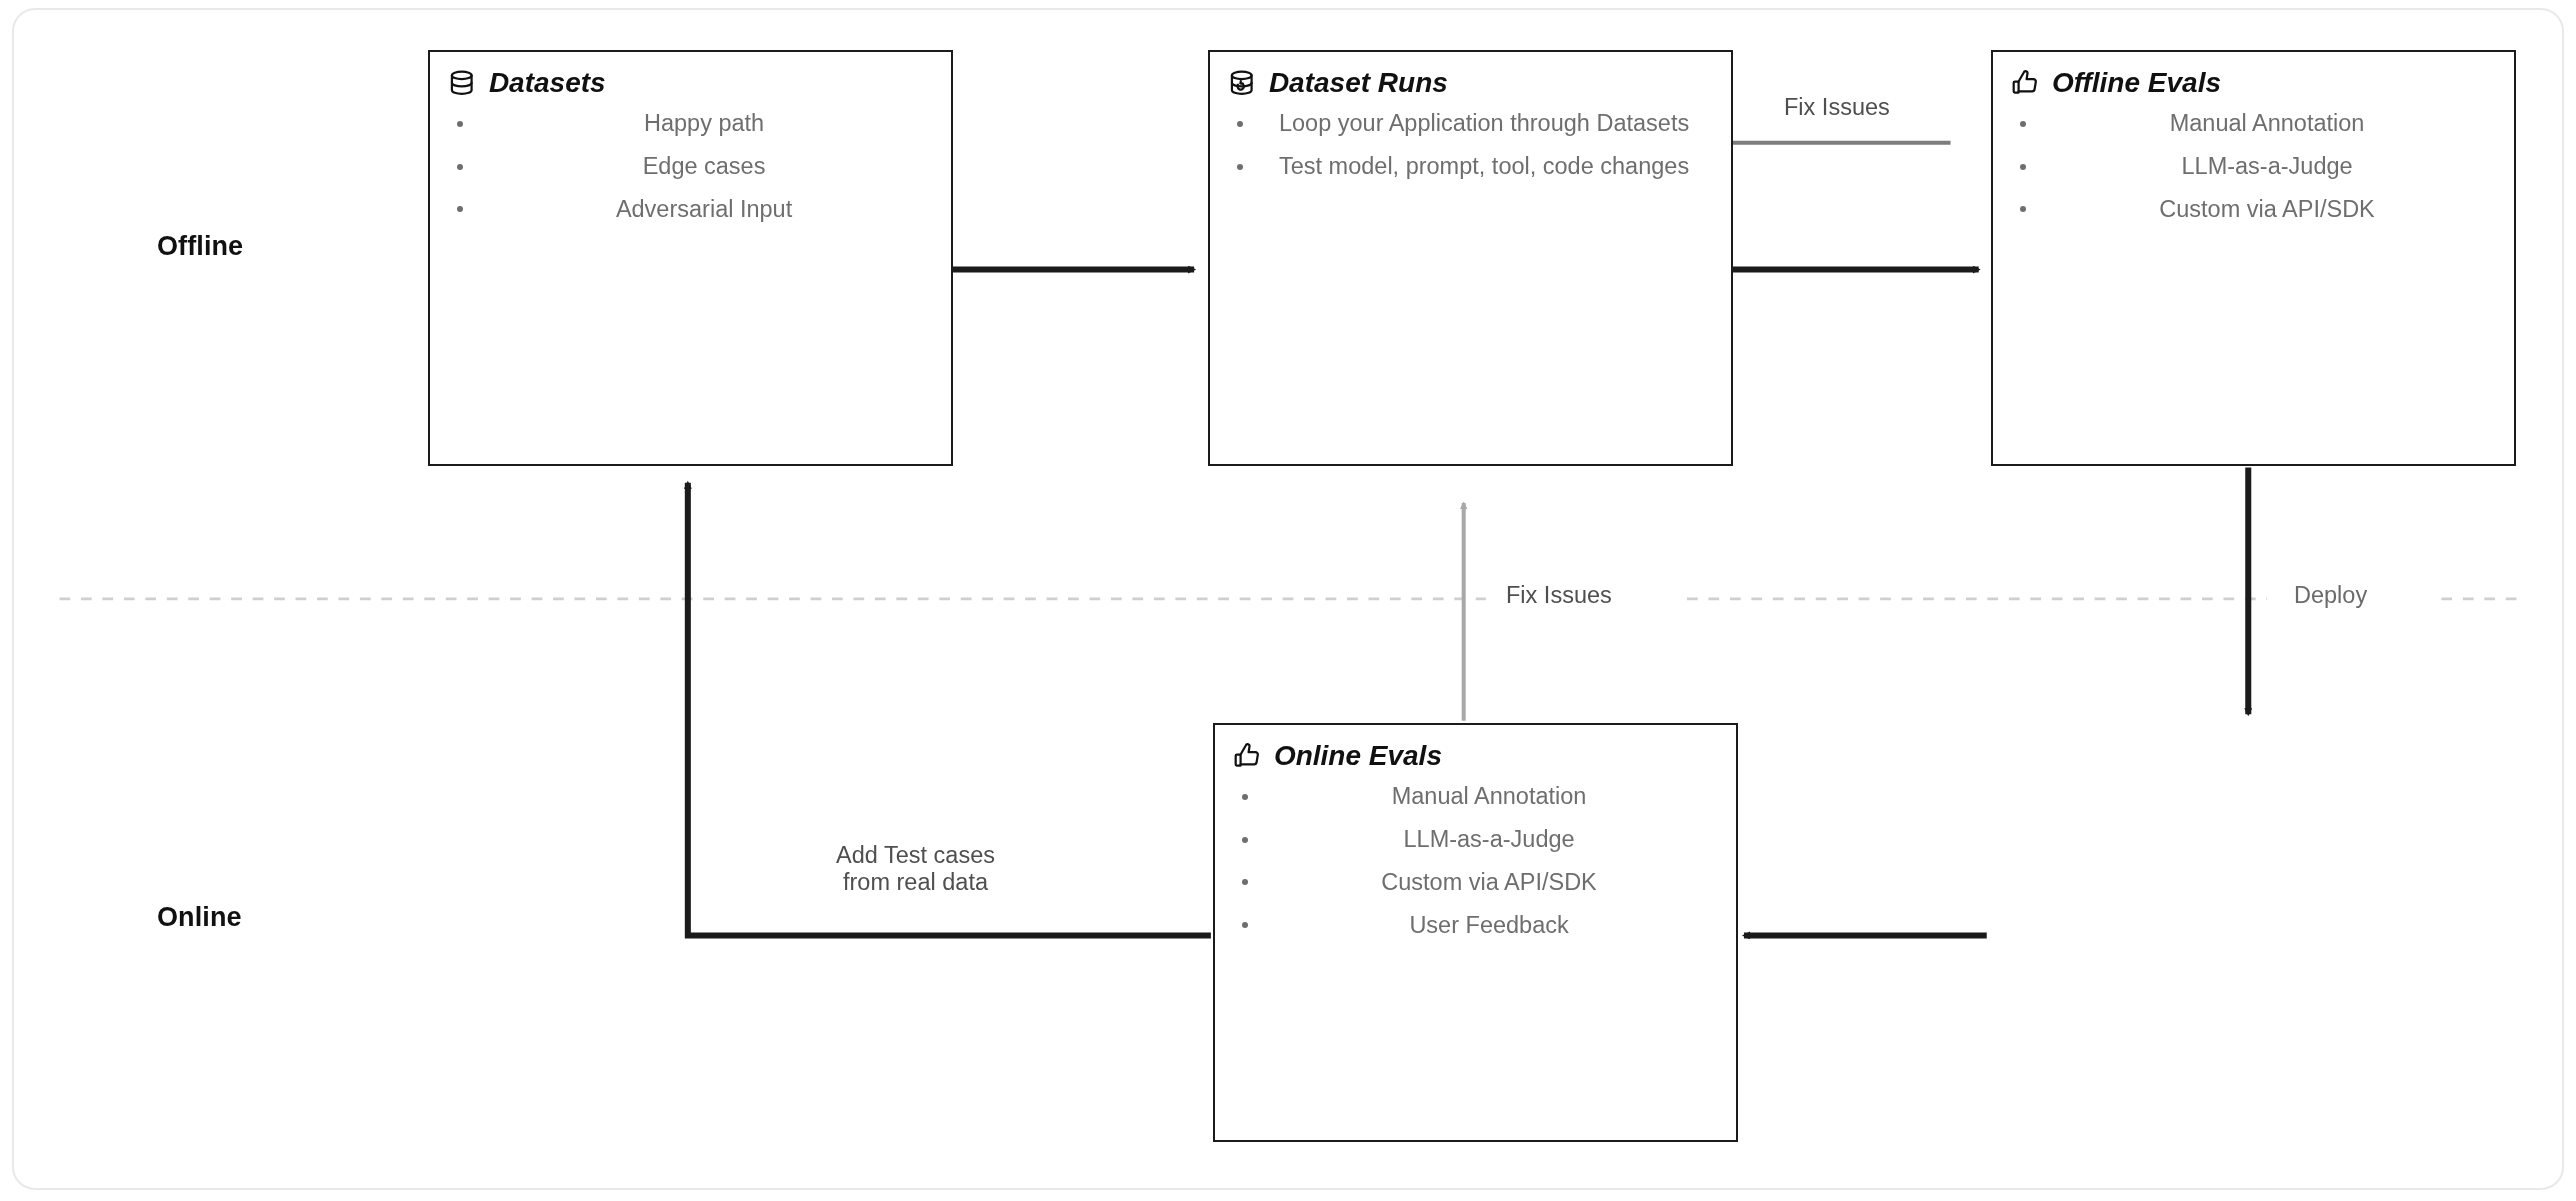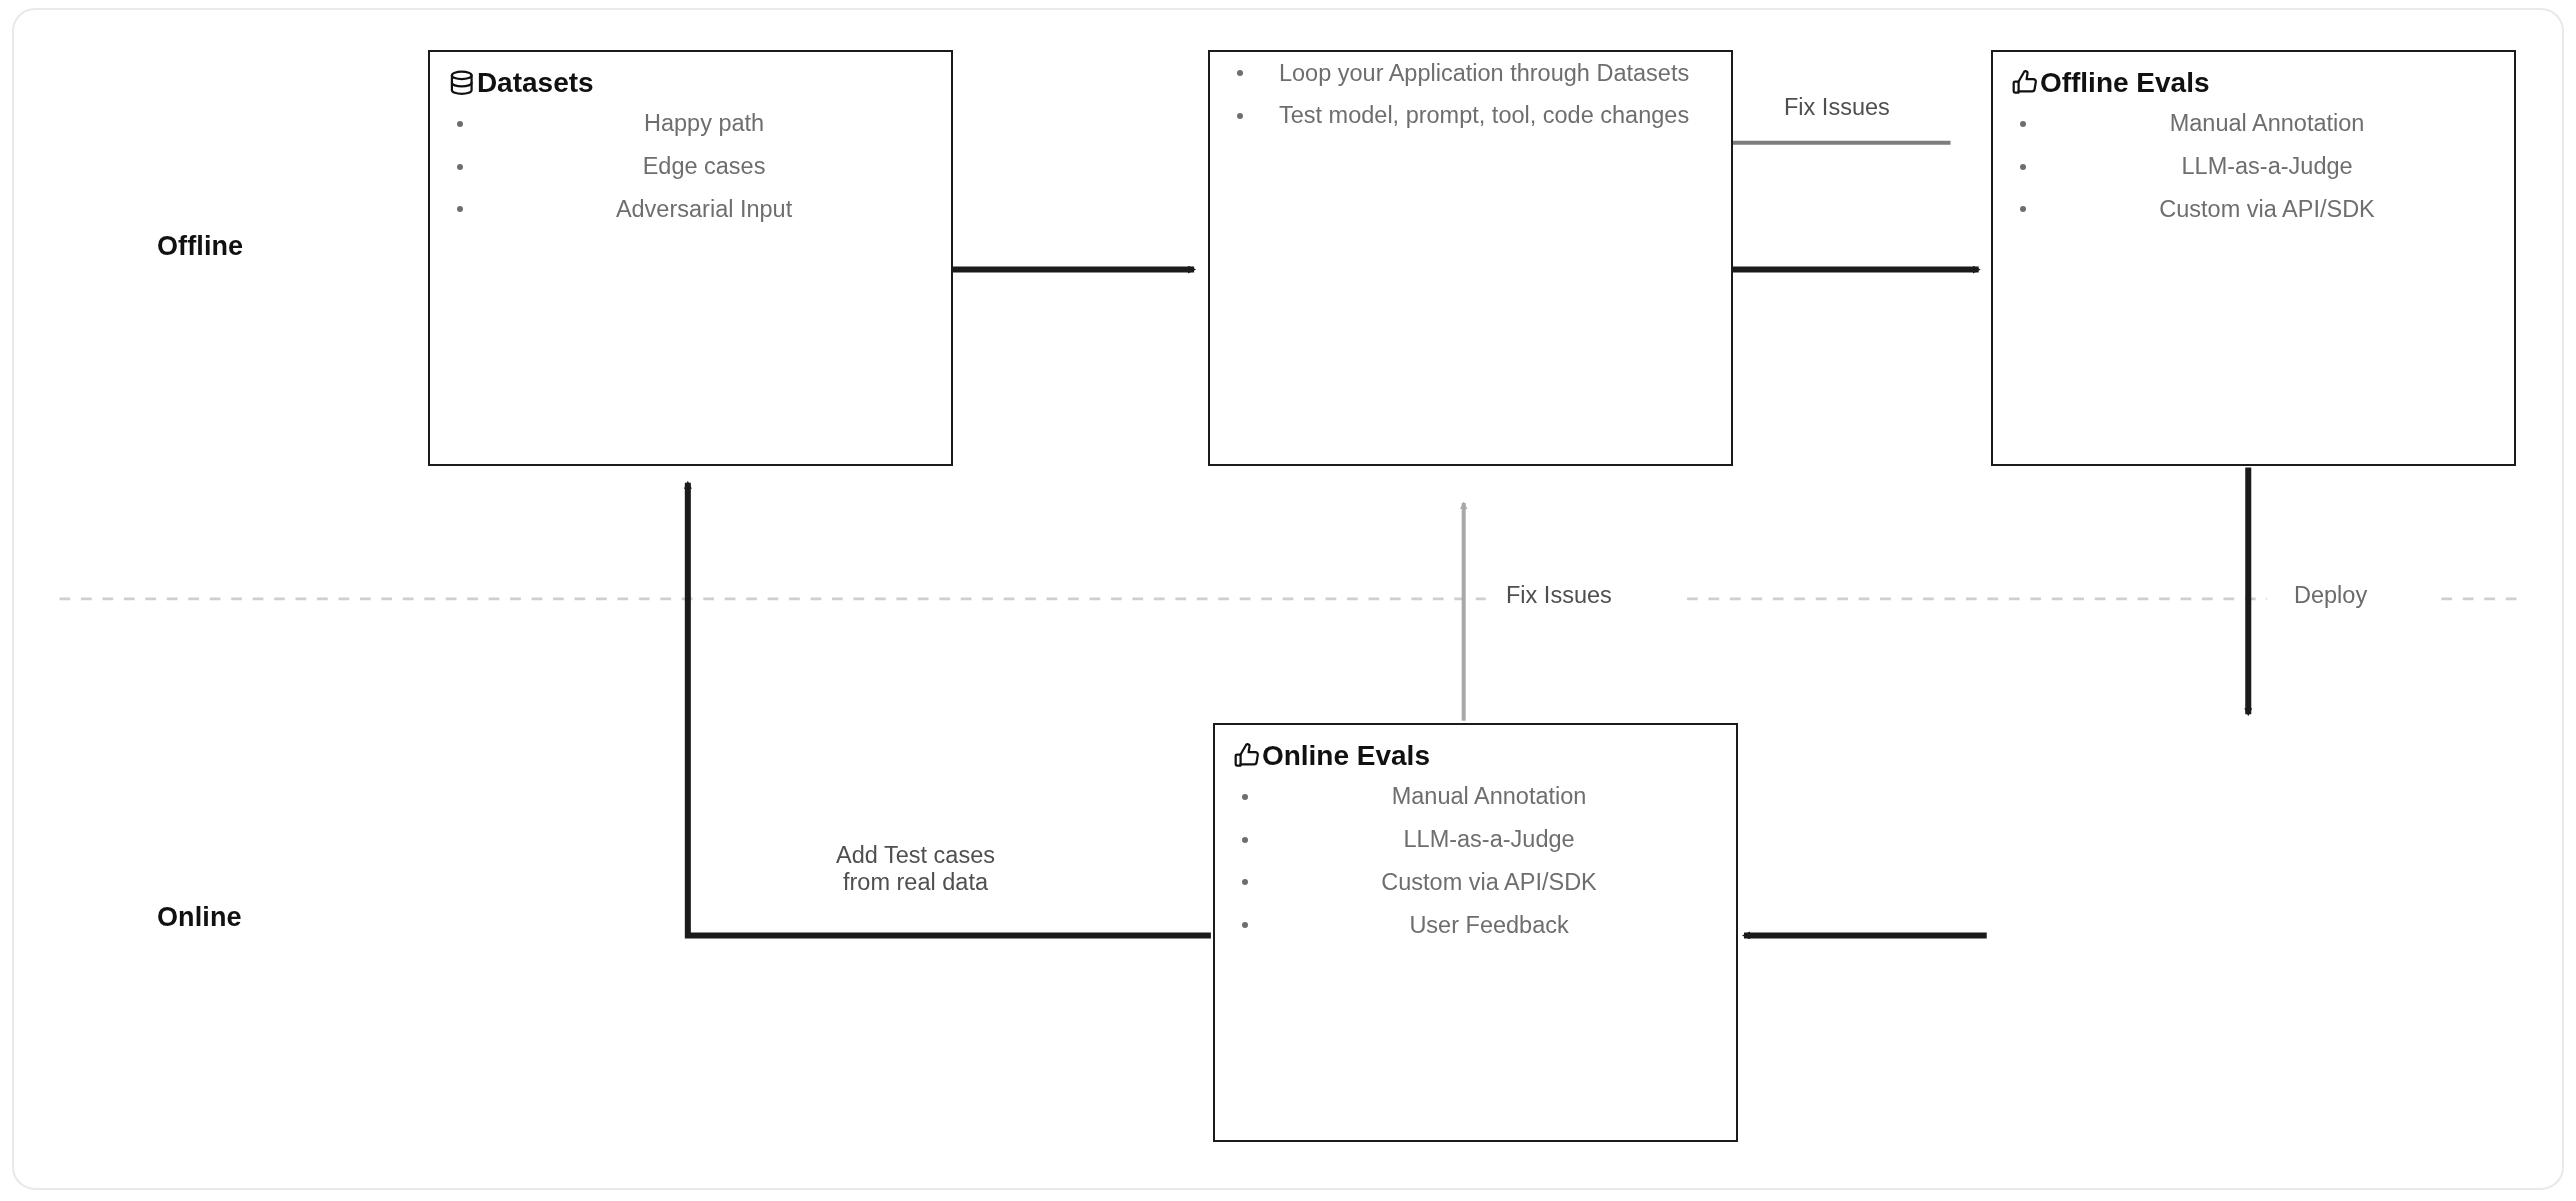--- a/index.html
+++ b/index.html
@@ -40,21 +40,23 @@
 
   .node {
     position: absolute;
     background: #ffffff;
     border: 2.7px solid #1b1b1b;
     box-sizing: border-box;
   }
   .node-header {
     display: flex;
     align-items: center;
+    gap: 12px;
     padding: 14.8px 17.4px 4px 17.4px;
+    font-style: italic;
   }
   .node-title {
     font-size: 28px;
     font-weight: bold;
     color: #111111;
     white-space: nowrap;
   }
   .node-icon svg {
     display: block;
   }
@@ -157,20 +159,32 @@
       <span class="node-title">Datasets</span>
     </div>
     <ul class="node-list">
       <li>Happy path</li>
       <li>Edge cases</li>
       <li>Adversarial Input</li>
     </ul>
   </div>
 
   <div class="node" style="left:1208px; top:50px; width:525px; height:416px;">
+    <div class="node-header">
+      <span class="node-icon">
+        <svg width="29.5" height="29.5" viewBox="0 0 24 24" fill="none" stroke="#111111" stroke-width="1.8" stroke-linecap="round" stroke-linejoin="round">
+          <ellipse cx="12" cy="6" rx="8" ry="3"></ellipse>
+          <path d="M4 6v12c0 1.66 3.58 3 8 3s8-1.34 8-3V6"></path>
+          <path d="M4 12c0 1.66 3.58 3 8 3s8-1.34 8-3"></path>
+          <path d="M9 13.5a2.6 2.6 0 1 0 2.1-1.1"></path>
+          <path d="M11.2 10.6l-0.2 1.9 1.9 0.1"></path>
+        </svg>
+      </span>
+      <span class="node-title">Dataset Runs</span>
+    </div>
     <ul class="node-list">
       <li>Loop your Application through Datasets</li>
       <li>Test model, prompt, tool, code changes</li>
     </ul>
   </div>
 
   <div class="node" style="left:1991px; top:50px; width:525px; height:416px;">
     <div class="node-header">
       <span class="node-icon">
         <svg width="29.5" height="29.5" viewBox="0 0 24 24" fill="none" stroke="#111111" stroke-width="1.8" stroke-linecap="round" stroke-linejoin="round">

